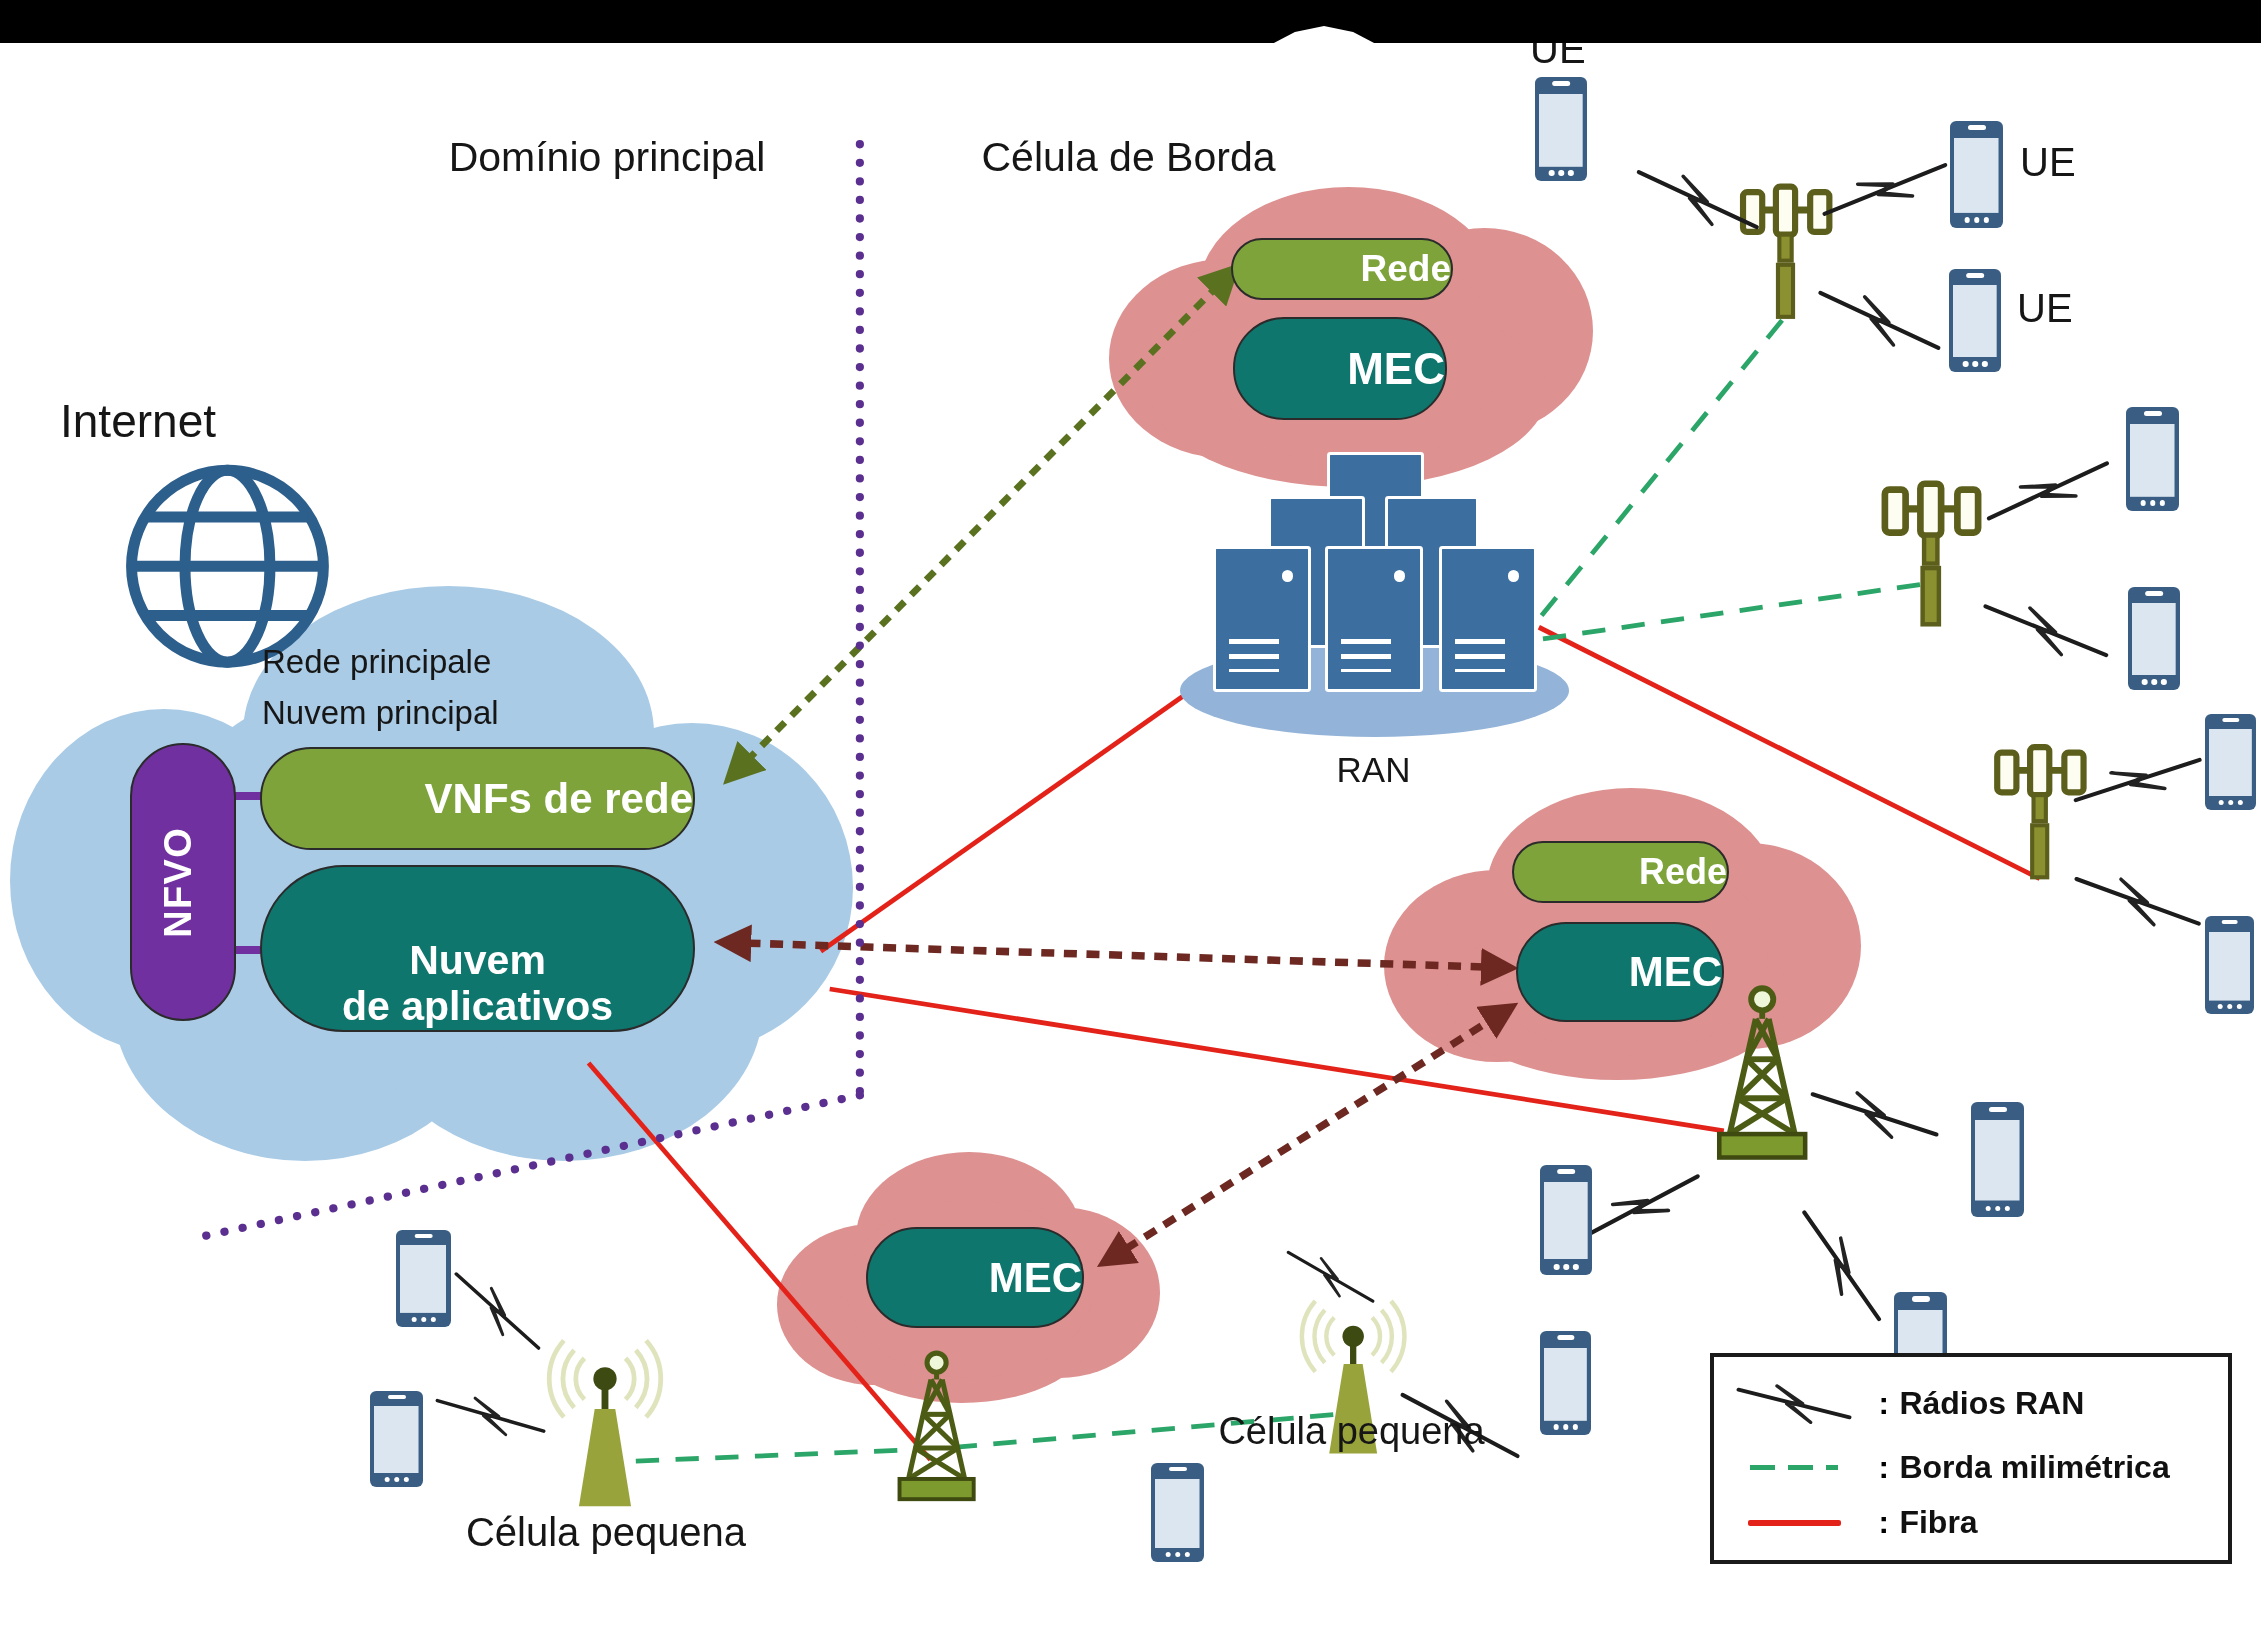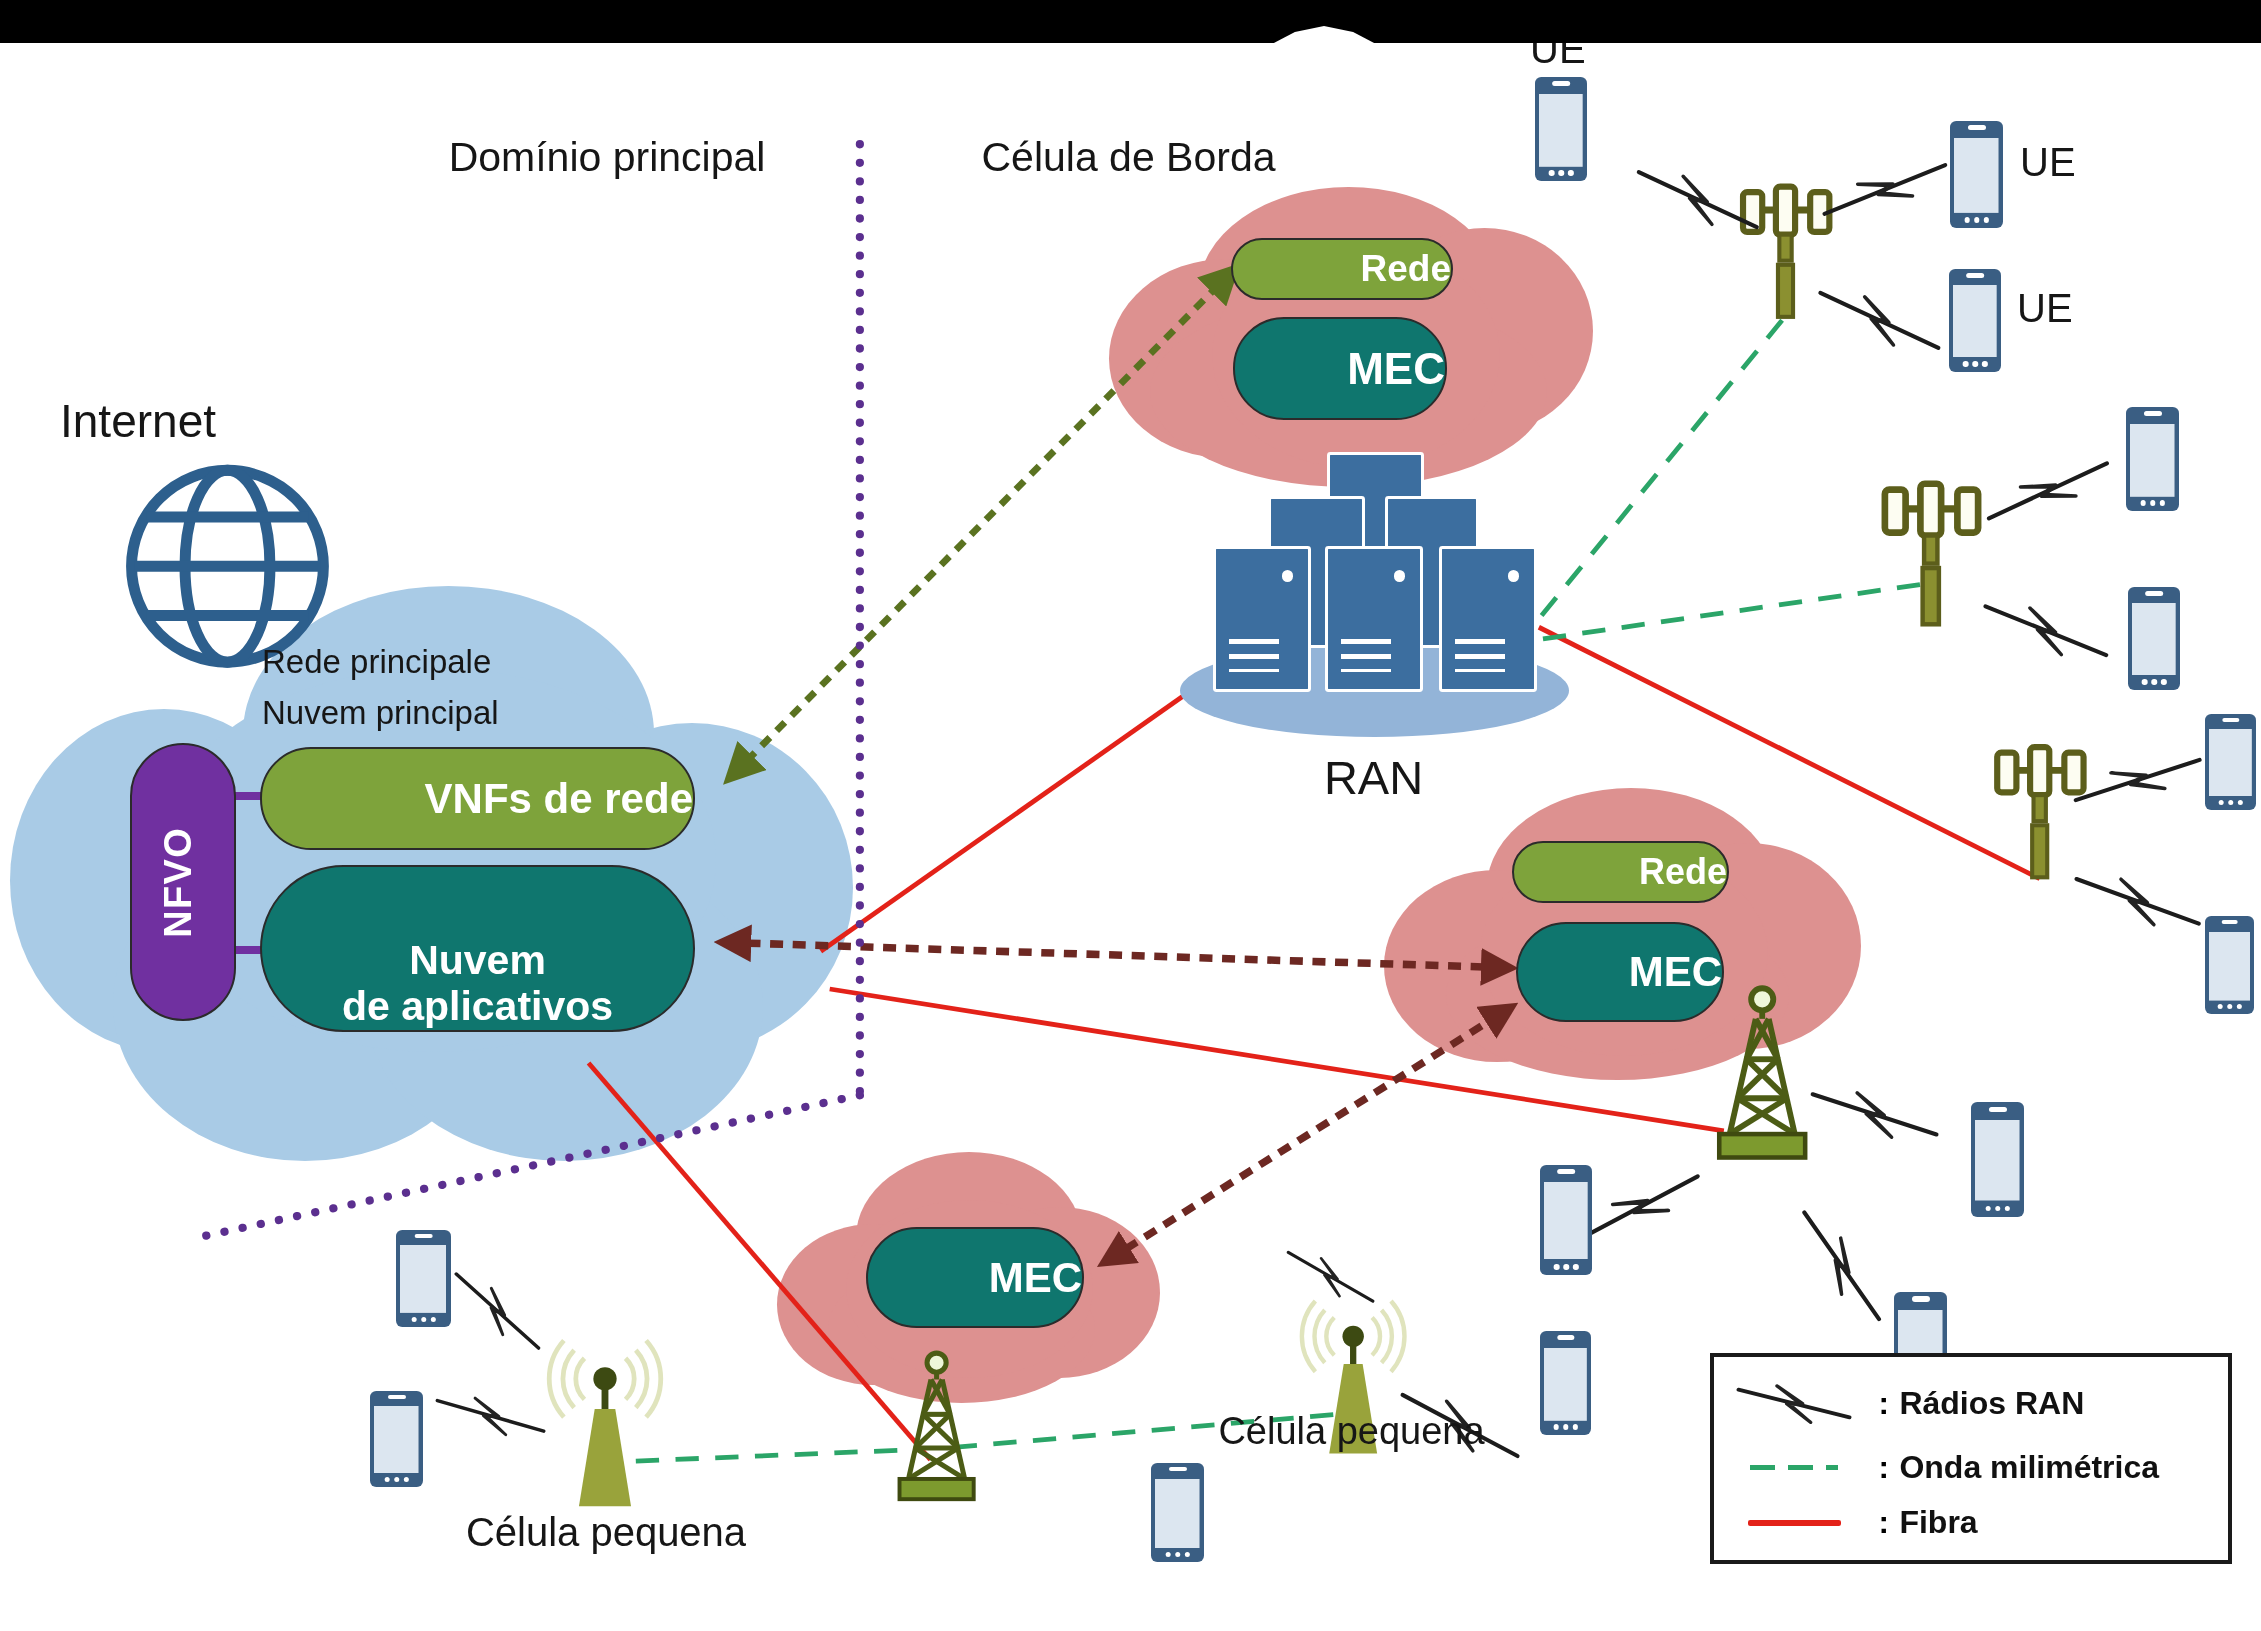--- a/index.html
+++ b/index.html
@@ -246,21 +246,21 @@
       <span class="bars"></span>
     </div>
   <div class="server fg" style="left:1325px;top:546px;width:98px;height:146px;">
       <span class="dot"></span>
       <span class="bars"></span>
     </div>
   <div class="server fg" style="left:1439px;top:546px;width:98px;height:146px;">
       <span class="dot"></span>
       <span class="bars"></span>
     </div>
-  <div class="lbl fg" style="left:1288px;top:750px;width:171px;text-align:center;font-size:47px;">RAN</div>
+  <div class="lbl fg" style="left:1288px;top:750px;width:171px;text-align:center;font-size:35px;">RAN</div>
 
   <div class="phone fg" style="left:1535px;top:77px;width:52px;height:104px;"></div>
   <div class="phone fg" style="left:1950px;top:121px;width:53px;height:107px;"></div>
   <div class="phone fg" style="left:1949px;top:269px;width:52px;height:103px;"></div>
   <div class="phone fg" style="left:2126px;top:407px;width:53px;height:104px;"></div>
   <div class="phone fg" style="left:2128px;top:587px;width:52px;height:103px;"></div>
   <div class="phone fg" style="left:2205px;top:714px;width:51px;height:96px;"></div>
   <div class="phone fg" style="left:2205px;top:916px;width:49px;height:98px;"></div>
   <div class="phone fg" style="left:1971px;top:1102px;width:53px;height:115px;"></div>
   <div class="phone fg" style="left:1540px;top:1165px;width:52px;height:110px;"></div>
@@ -288,21 +288,21 @@
         </svg>
       </span>
       <span class="leg-colon">:</span>
       <span class="leg-label">Rádios RAN</span>
     </div>
     <div class="leg-row">
       <span class="leg-icon">
           <span class="dash-green"></span>
         </span>
       <span class="leg-colon">:</span>
-      <span class="leg-label">Onda milimétrica</span>
+      <span class="leg-label">Borda milimétrica</span>
     </div>
     <div class="leg-row">
       <span class="leg-icon">
           <span class="line-red"></span>
         </span>
       <span class="leg-colon">:</span>
       <span class="leg-label">Fibra</span>
     </div>
   </div>
 

